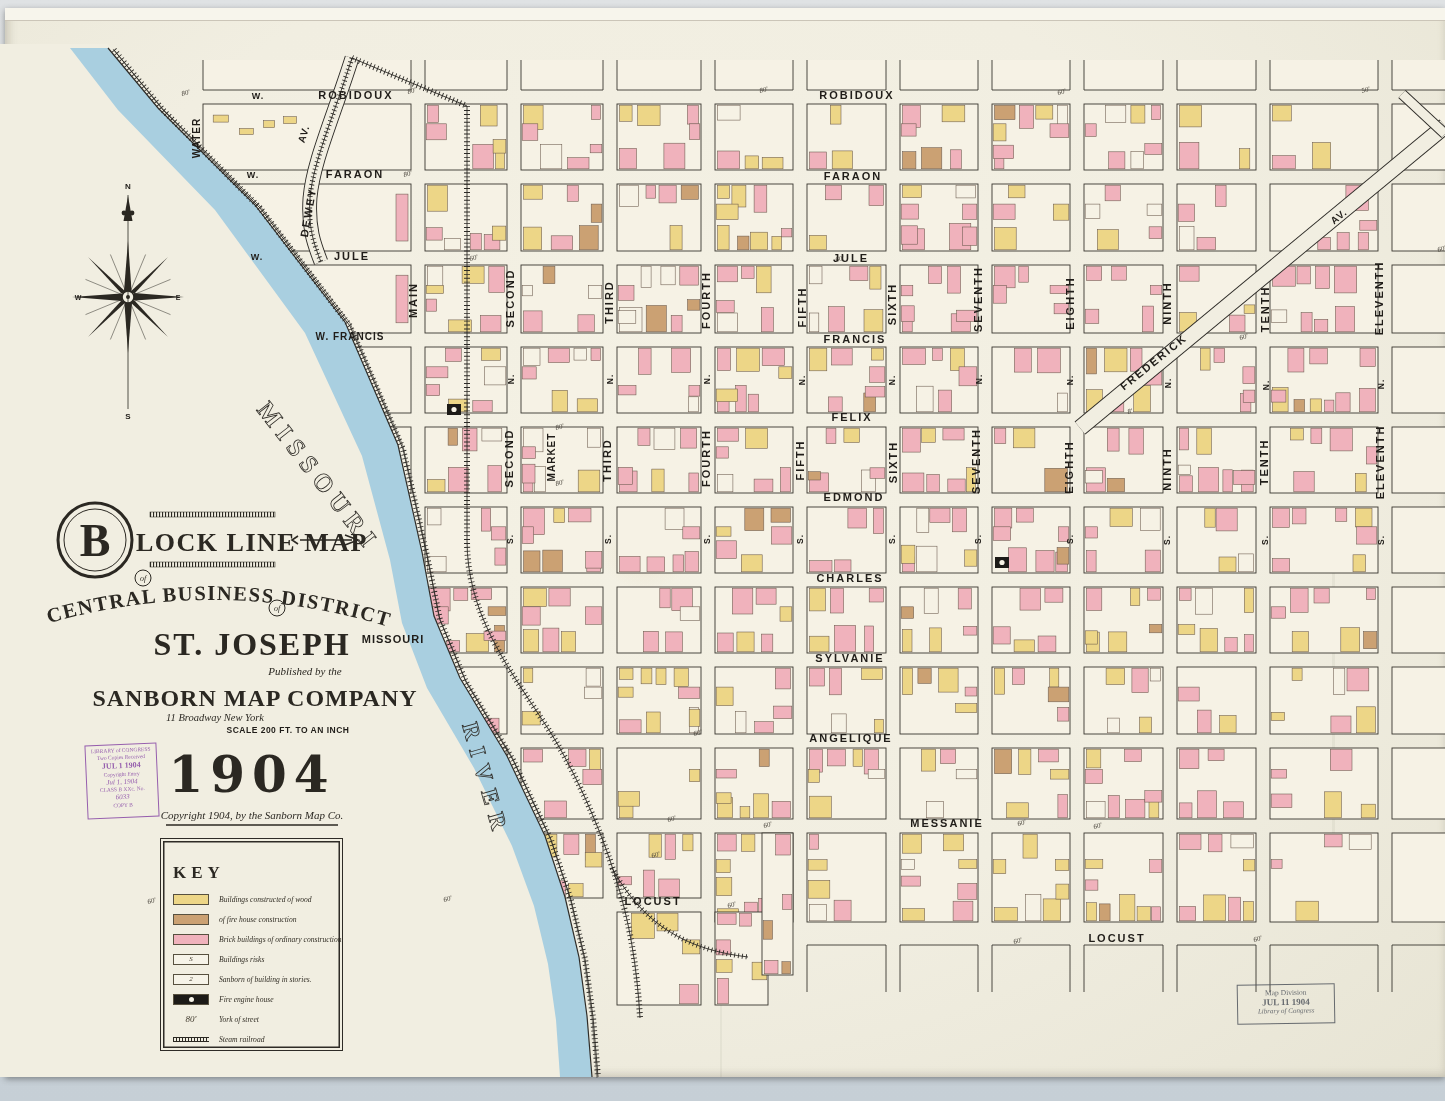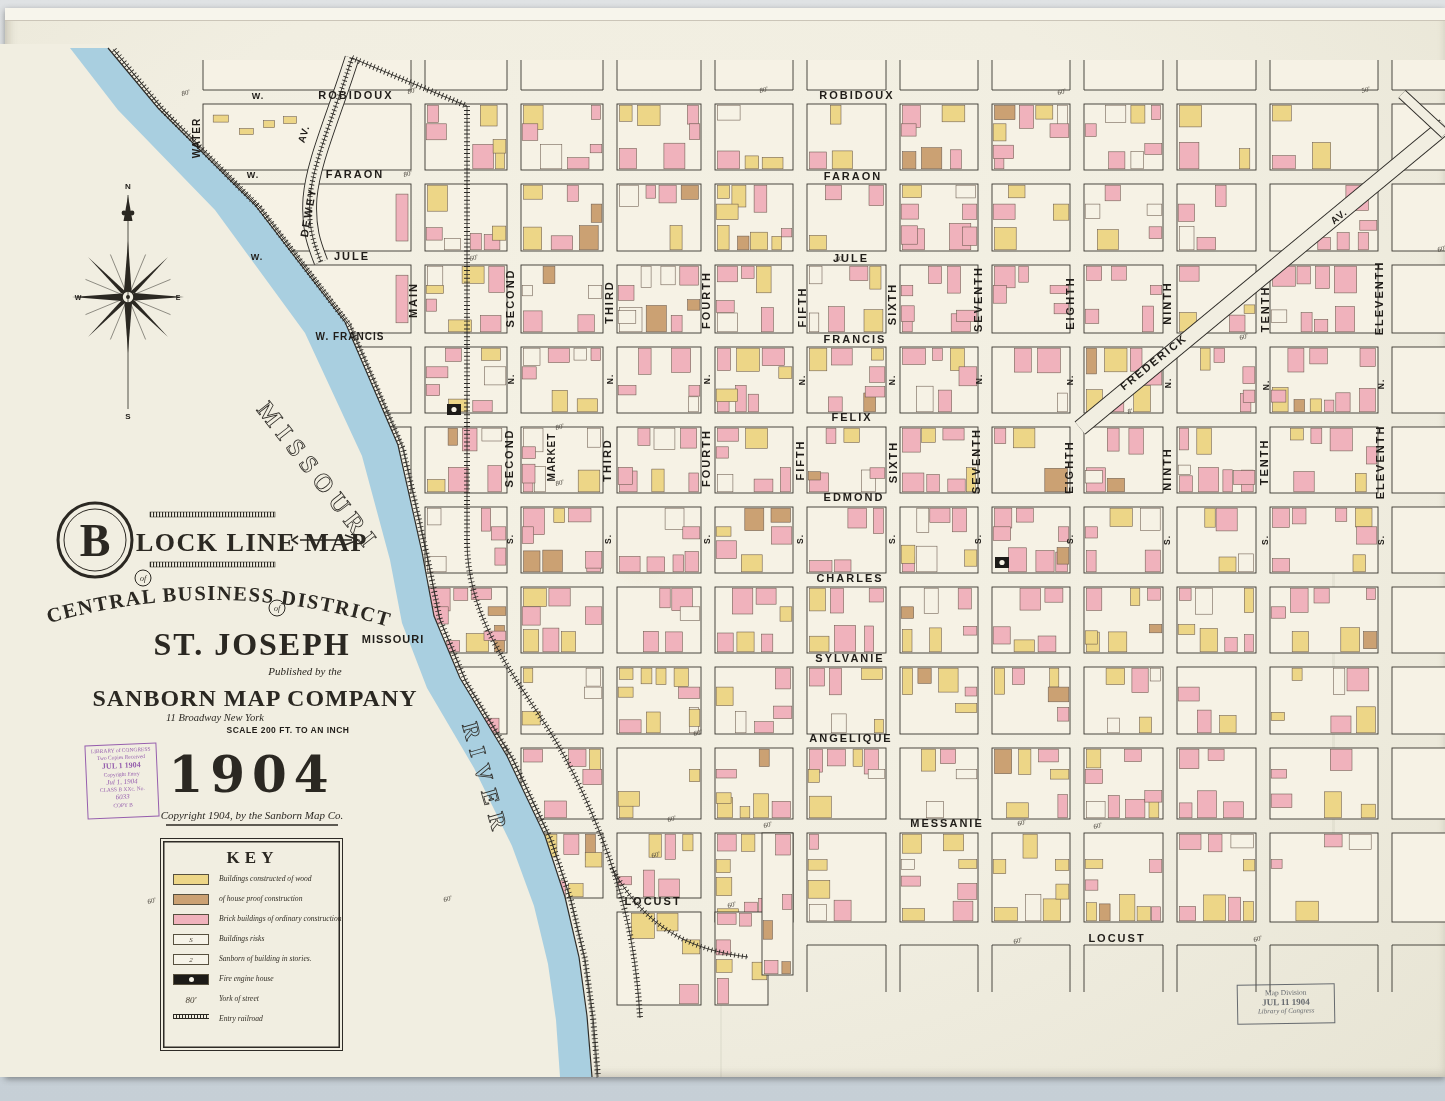--- a/index.html
+++ b/index.html
@@ -16,23 +16,23 @@
   text{user-select:none;}
   .sl{fill:#201d19;font-weight:bold;font-family:"Liberation Sans",sans-serif;}
   .wm{fill:#47423a;font-style:italic;font-family:"Liberation Serif",serif;}
   .t-serif{font-family:"Liberation Serif",serif;fill:#2b2822;}
   .t-it{font-family:"Liberation Serif",serif;font-style:italic;fill:#2b2822;}
   .riv{fill:none;stroke:#2e2b26;font-family:"Liberation Serif",serif;font-weight:bold;}
   
   .key{position:absolute;left:160px;top:838px;width:183px;height:213px;
        border:1px solid #2e2b26;box-shadow:inset 0 0 0 2px #f1eee1, inset 0 0 0 3.5px #2e2b26;
        background:transparent;padding:8px 10px 6px 12px;box-sizing:border-box;}
-  .key-title{text-align:center;font-family:"Liberation Serif",serif;font-weight:bold;font-size:17px;
-       letter-spacing:5px;color:#2b2822;margin:1px 0 6px 0;}
-  .key-row{display:flex;align-items:flex-start;height:20px;}
+  .key-title{text-align:left;font-family:"Liberation Serif",serif;font-weight:bold;font-size:17px;
+       letter-spacing:5px;color:#2b2822;margin:16px 0 6px 0;}
+  .key-row{display:flex;align-items:center;height:20px;}
   .key-sw{width:36px;height:11px;border:1px solid #57503f;margin-right:10px;flex:0 0 auto;
        display:flex;align-items:center;justify-content:center;font-size:7px;font-style:italic;
        font-family:"Liberation Serif",serif;color:#40392c;box-sizing:border-box;}
   .key-lb{font-family:"Liberation Serif",serif;font-style:italic;font-size:7.6px;color:#332f26;white-space:nowrap;}
   
   .loc-stamp{position:absolute;left:86px;top:744px;width:72px;height:74px;transform:rotate(-2.5deg);
        border:1.6px solid #8d4fa8;color:#8d4fa8;text-align:center;padding:2px 1px;box-sizing:border-box;
        font-family:"Liberation Serif",serif;opacity:.9;}
   .loc-stamp div{line-height:1.25;}
   .mapdiv-stamp{position:absolute;left:1237px;top:984px;width:98px;height:40px;transform:rotate(-1deg);
@@ -995,21 +995,21 @@
 
 <div class="key">
   <div class="key-title">KEY</div>
   <div id="key-rows">
       <div class="key-row">
         <div class="key-sw" style="background: rgb(237, 214, 135);"></div>
         <div class="key-lb">Buildings constructed of wood</div>
       </div>
       <div class="key-row">
         <div class="key-sw" style="background: rgb(203, 161, 115);"></div>
-        <div class="key-lb">of house proof construction</div>
+        <div class="key-lb">of fire house construction</div>
       </div>
       <div class="key-row">
         <div class="key-sw" style="background: rgb(240, 178, 188);"></div>
         <div class="key-lb">Brick buildings of ordinary construction</div>
       </div>
       <div class="key-row">
         <div class="key-sw" style="background: rgb(246, 243, 232);">S</div>
         <div class="key-lb">Buildings risks</div>
       </div>
       <div class="key-row">
@@ -1021,21 +1021,21 @@
           <div style="width: 5px; height: 5px; border-radius: 50%; background: rgb(246, 243, 232);"></div>
         </div>
         <div class="key-lb">Fire engine house</div>
       </div>
       <div class="key-row">
         <div class="key-sw" style="border: none; font-size: 9px;">80'</div>
         <div class="key-lb">York of street</div>
       </div>
       <div class="key-row">
         <div class="key-sw" style="border: none; height: 5px; background: repeating-linear-gradient(90deg, rgb(43, 40, 34) 0px, rgb(43, 40, 34) 1px, transparent 1px, transparent 3px); box-shadow: rgb(43, 40, 34) 0px 2px 0px -1px inset, rgb(43, 40, 34) 0px -2px 0px -1px inset;"></div>
-        <div class="key-lb">Entry railroad</div>
+        <div class="key-lb">Steam railroad</div>
       </div>
     </div>
 </div>
 
 <div class="loc-stamp" id="loc-stamp">
     <div style="font-size: 5.5px;">LIBRARY of CONGRESS</div>
     <div style="font-size: 5.5px;">Two Copies Received</div>
     <div style="font-size: 8px; font-weight: bold;">JUL 1 1904</div>
     <div style="font-size: 5.5px;">Copyright Entry</div>
     <div style="font-size: 7px; font-style: italic;">Jul 1, 1904</div>

